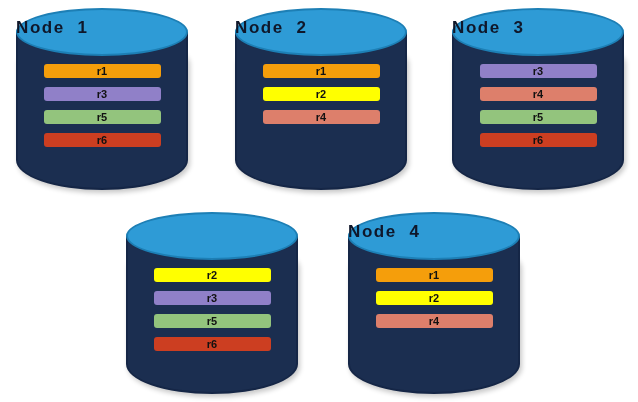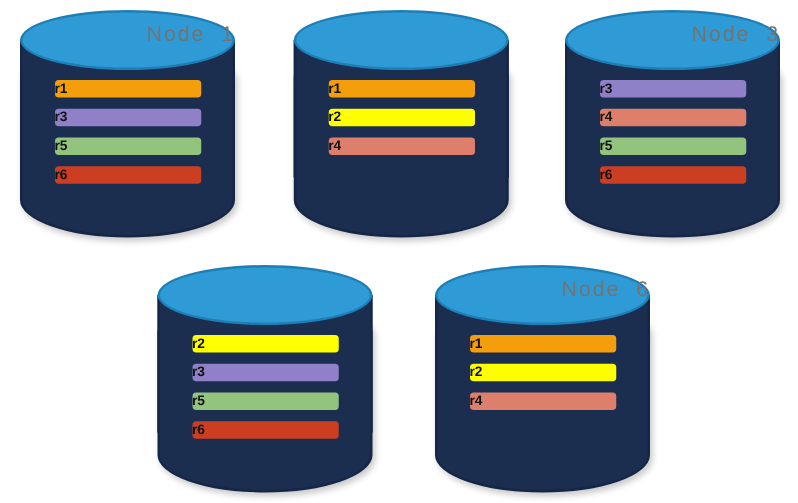--- a/index.html
+++ b/index.html
@@ -63,24 +63,24 @@
     border: 2px solid #1d7fb5;
     border-radius: 50%;
     box-sizing: border-box;
   }
 
   .node-title {
     position: absolute;
     left: 0;
     top: 10px;
     width: 172px;
-    text-align: right;
-    color: #737373;
+    text-align: left;
+    color: #0f172a;
     font-size: 17px;
-    font-weight: normal;
+    font-weight: bold;
     letter-spacing: 1.6px;
     white-space: pre;
     z-index: 5;
   }
 
   
   .replicas {
     position: absolute;
     left: 0;
     top: 56px;
@@ -93,21 +93,21 @@
   }
 
   .replica {
     width: 117px;
     height: 14px;
     border-radius: 3px;
     color: #111111;
     font-size: 11px;
     font-weight: bold;
     line-height: 14px;
-    text-align: left;
+    text-align: center;
     box-sizing: border-box;
   }
 
   
   .node-1 { left: 16px;  top: 8px; }
   .node-2 { left: 235px; top: 8px; }
   .node-3 { left: 452px; top: 8px; padding-left: 28px; }
   .node-4 { left: 126px; top: 212px; }
   .node-5 { left: 348px; top: 212px; }
 </style>
@@ -126,20 +126,21 @@
       <div class="replica" style="background: rgb(144, 128, 200);">r3</div>
       <div class="replica" style="background: rgb(147, 196, 125);">r5</div>
       <div class="replica" style="background: rgb(204, 62, 33);">r6</div>
     </div>
   </div>
 
   <div class="node node-2">
     <div class="cyl-body"></div>
     <div class="cyl-wall"></div>
     <div class="cyl-top"></div>
+    <div class="node-title">Node  2</div>
     <div class="replicas">
       <div class="replica" style="background: rgb(245, 158, 11);">r1</div>
       <div class="replica" style="background: rgb(255, 255, 0);">r2</div>
       <div class="replica" style="background: rgb(221, 127, 107);">r4</div>
     </div>
   </div>
 
   <div class="node node-3">
     <div class="cyl-body"></div>
     <div class="cyl-wall"></div>
@@ -162,21 +163,21 @@
       <div class="replica" style="background: rgb(144, 128, 200);">r3</div>
       <div class="replica" style="background: rgb(147, 196, 125);">r5</div>
       <div class="replica" style="background: rgb(204, 62, 33);">r6</div>
     </div>
   </div>
 
   <div class="node node-5">
     <div class="cyl-body"></div>
     <div class="cyl-wall"></div>
     <div class="cyl-top"></div>
-    <div class="node-title">Node  6</div>
+    <div class="node-title">Node  4</div>
     <div class="replicas">
       <div class="replica" style="background: rgb(245, 158, 11);">r1</div>
       <div class="replica" style="background: rgb(255, 255, 0);">r2</div>
       <div class="replica" style="background: rgb(221, 127, 107);">r4</div>
     </div>
   </div>
 
 </div>
 
 </body></html>

